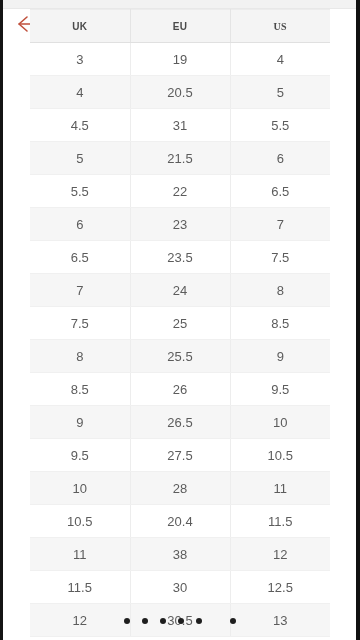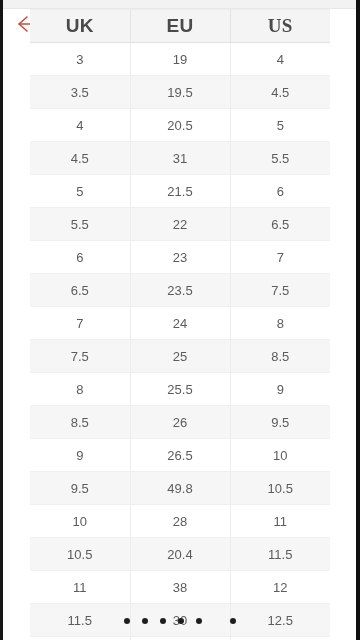--- a/index.html
+++ b/index.html
@@ -66,21 +66,21 @@
     width: 300px;
     border-collapse: collapse;
     table-layout: fixed;
   }
   table.sizes col { width: 100px; }
 
   table.sizes th {
     height: 30px;
     background: #f4f4f4;
     color: #4a4a4a;
-    font-size: 19px;
+    font-size: 10px;
     font-weight: 600;
     letter-spacing: 0.3px;
     text-align: center;
     border-right: 1px solid #e4e4e4;
     border-bottom: 1px solid #e0e0e0;
     border-top: 1px solid #ececec;
   }
   table.sizes th:last-child { border-right: none; font-family: Liberation Serif, serif; }
 
   table.sizes td {
@@ -146,25 +146,20 @@
           <th>US</th>
         </tr>
       </thead>
       <tbody>
           <tr>
             <td>3</td>
             <td>19</td>
             <td>4</td>
           </tr>
           <tr>
-            <td>3.5</td>
-            <td>19.5</td>
-            <td>4.5</td>
-          </tr>
-          <tr>
             <td>4</td>
             <td>20.5</td>
             <td>5</td>
           </tr>
           <tr>
             <td>4.5</td>
             <td>31</td>
             <td>5.5</td>
           </tr>
           <tr>
@@ -207,21 +202,21 @@
             <td>26</td>
             <td>9.5</td>
           </tr>
           <tr>
             <td>9</td>
             <td>26.5</td>
             <td>10</td>
           </tr>
           <tr>
             <td>9.5</td>
-            <td>49.8</td>
+            <td>27.5</td>
             <td>10.5</td>
           </tr>
           <tr>
             <td>10</td>
             <td>28</td>
             <td>11</td>
           </tr>
           <tr>
             <td>10.5</td>
             <td>20.4</td>

